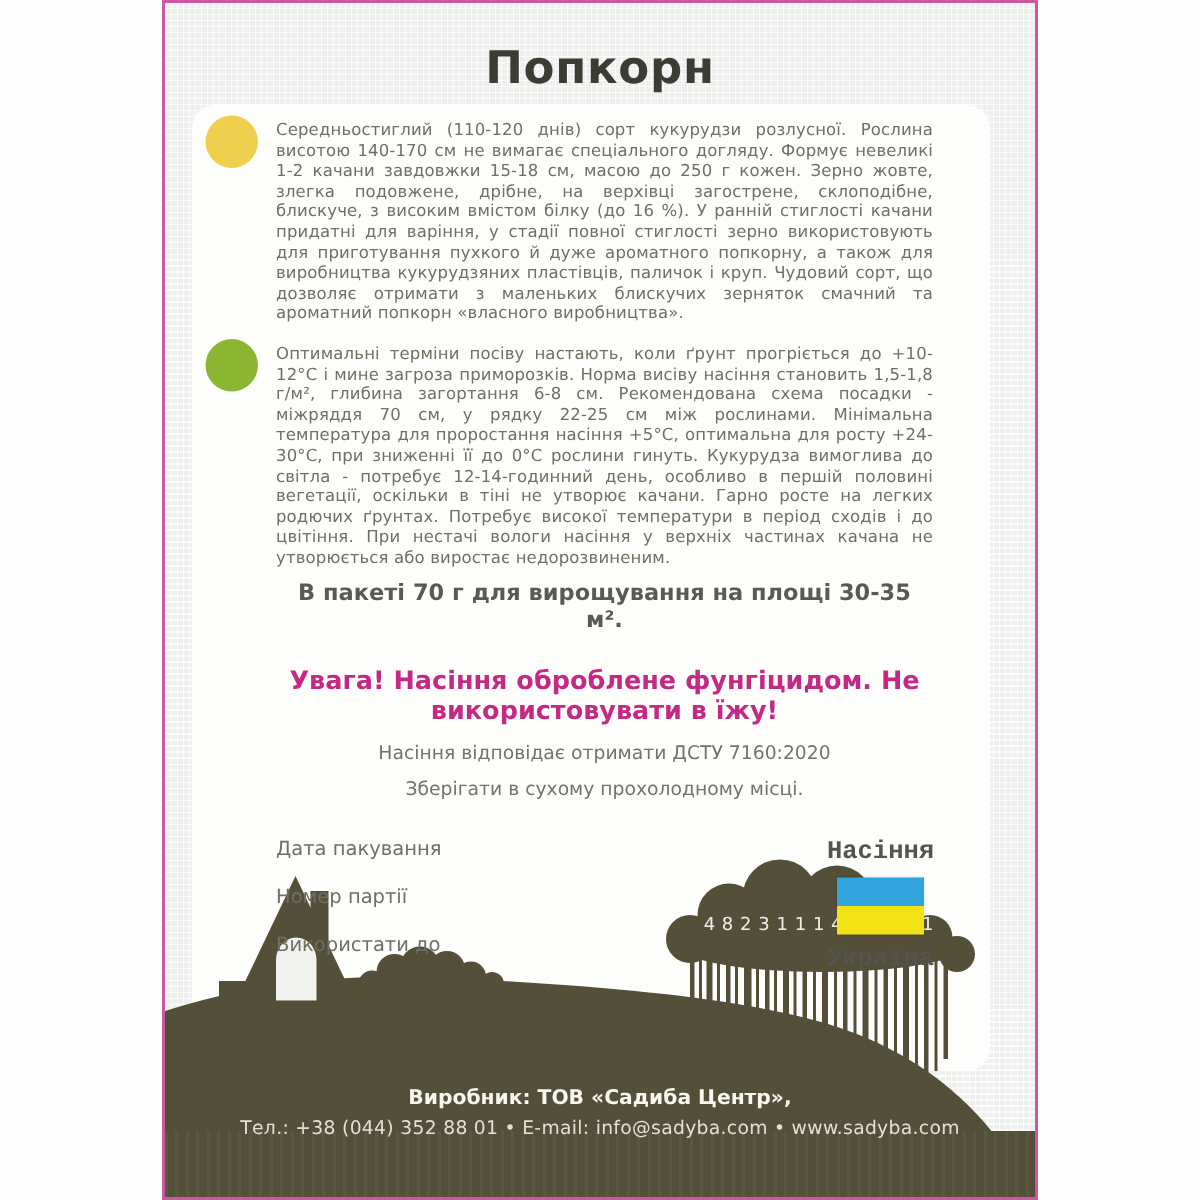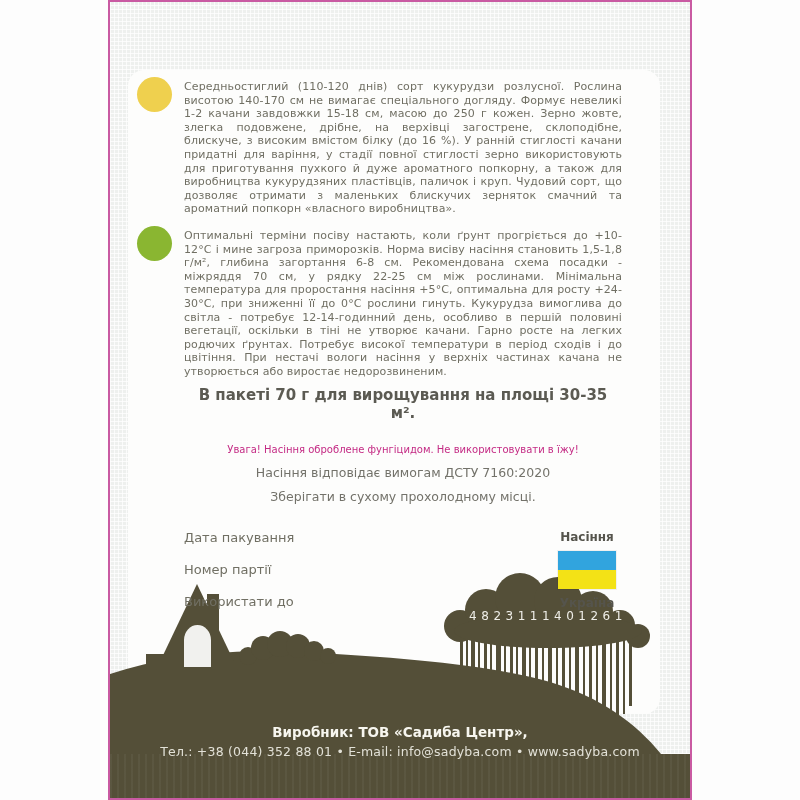--- a/index.html
+++ b/index.html
@@ -15,60 +15,61 @@
         border-radius:16px;z-index:1;}
   .title{position:absolute;top:26px;left:0;width:100%;text-align:center;z-index:3;
          font-size:30px;font-weight:bold;color:#3c3c34;letter-spacing:.5px;}
   .content{position:absolute;left:24px;top:68px;right:30px;z-index:3;
            padding:10px 38px 0 50px;box-sizing:border-box;}
   .para{position:relative;text-align:justify;font-size:11px;line-height:13.6px;
         color:#706f63;letter-spacing:.1px;}
   .para + .para{margin-top:13px;}
   .bullet{position:absolute;left:-47px;top:-3px;width:35px;height:35px;border-radius:50%;}
   .packline{margin-top:8px;text-align:center;font-size:15px;font-weight:bold;color:#5b5a52;}
-  .warnline{margin-top:22px;text-align:center;font-size:10px;font-weight:normal;}
+  .warnline{margin-top:22px;text-align:center;font-size:17px;font-weight:bold;}
   .stdline{margin-top:10px;text-align:center;font-size:12.5px;color:#73726a;}
   .storline{margin-top:9px;text-align:center;font-size:12.5px;color:#73726a;}
   .fieldsrow{margin-top:26px;display:flex;justify-content:space-between;align-items:flex-start;}
   .fieldcol .field{font-size:13px;color:#706f63;margin-bottom:17px;}
   .flagcol{display:flex;flex-direction:column;align-items:center;width:70px;}
-  .flagcol .flaglabel{font-size:12px;font-weight:bold;color:#55544c;}
+  .flagcol .flaglabel{font-size:17px;font-weight:bold;color:#55544c;font-family:Liberation Mono, monospace;}
   .flag{width:58px;height:38px;margin:7px 0;box-shadow:0 0 0 1px rgba(0,0,0,.05);}
   .flag div{width:100%;height:50%;}
   .silhouette{position:absolute;left:0;bottom:0;width:100%;height:230px;z-index:2;display:block;}
   .producer{position:absolute;left:0;top:680px;width:100%;text-align:center;z-index:4;margin-top:42px;}
   .producer .p1{font-size:13.5px;font-weight:bold;color:#f7f6ef;margin-bottom:4px;}
   .producer .p2,.producer .p3{font-size:12.5px;color:#e2e1d7;margin-bottom:3px;letter-spacing:.2px;}
   .slogan{position:absolute;left:0;bottom:8px;width:100%;text-align:center;z-index:4;
           font-size:27px;letter-spacing:1px;}
   .stripes{position:absolute;left:0;bottom:0;width:100%;height:44px;z-index:3;
            background:repeating-linear-gradient(90deg, rgba(255,255,255,.045) 0 2px, rgba(0,0,0,0) 2px 7px);}
 </style>
 </head>
 <body>
 
 <div class="stage">
   <div class="packet">
 
     <div class="card"></div>
 
+    <div class="title">Попкорн</div>
 
     <div class="content">
       <div class="para">
         <span class="bullet" style="background-color: rgb(239, 208, 78);"></span>
         <span>Середньостиглий (110-120 днів) сорт кукурудзи розлусної. Рослина висотою 140-170 см не вимагає спеціального догляду. Формує невеликі 1-2 качани завдовжки 15-18 см, масою до 250 г кожен. Зерно жовте, злегка подовжене, дрібне, на верхівці загострене, склоподібне, блискуче, з високим вмістом білку (до 16 %). У ранній стиглості качани придатні для варіння, у стадії повної стиглості зерно використовують для приготування пухкого й дуже ароматного попкорну, а також для виробництва кукурудзяних пластівців, паличок і круп. Чудовий сорт, що дозволяє отримати з маленьких блискучих зерняток смачний та ароматний попкорн «власного виробництва».</span>
       </div>
       <div class="para">
         <span class="bullet" style="background-color: rgb(138, 182, 49);"></span>
         <span>Оптимальні терміни посіву настають, коли ґрунт прогріється до +10-12°C і мине загроза приморозків. Норма висіву насіння становить 1,5-1,8 г/м², глибина загортання 6-8 см. Рекомендована схема посадки - міжряддя 70 см, у рядку 22-25 см між рослинами. Мінімальна температура для проростання насіння +5°С, оптимальна для росту +24-30°С, при зниженні її до 0°С рослини гинуть. Кукурудза вимоглива до світла - потребує 12-14-годинний день, особливо в першій половині вегетації, оскільки в тіні не утворює качани. Гарно росте на легких родючих ґрунтах. Потребує високої температури в період сходів і до цвітіння. При нестачі вологи насіння у верхніх частинах качана не утворюється або виростає недорозвиненим.</span>
       </div>
 
       <div class="packline">В пакеті 70 г для вирощування на площі 30-35 м².</div>
       <div class="warnline" style="color: rgb(196, 42, 132);">Увага! Насіння оброблене фунгіцидом. Не використовувати в їжу!</div>
-      <div class="stdline">Насіння відповідає вимогам ДСТУ 7160:2020</div>
+      <div class="stdline">Насіння відповідає отримати ДСТУ 7160:2020</div>
       <div class="storline">Зберігати в сухому прохолодному місці.</div>
 
       <div class="fieldsrow">
         <div class="fieldcol">
           <div class="field">Дата пакування</div>
           <div class="field">Номер партії</div>
           <div class="field">Використати до</div>
         </div>
         <div class="flagcol">
           <div class="flaglabel">Насіння</div>

